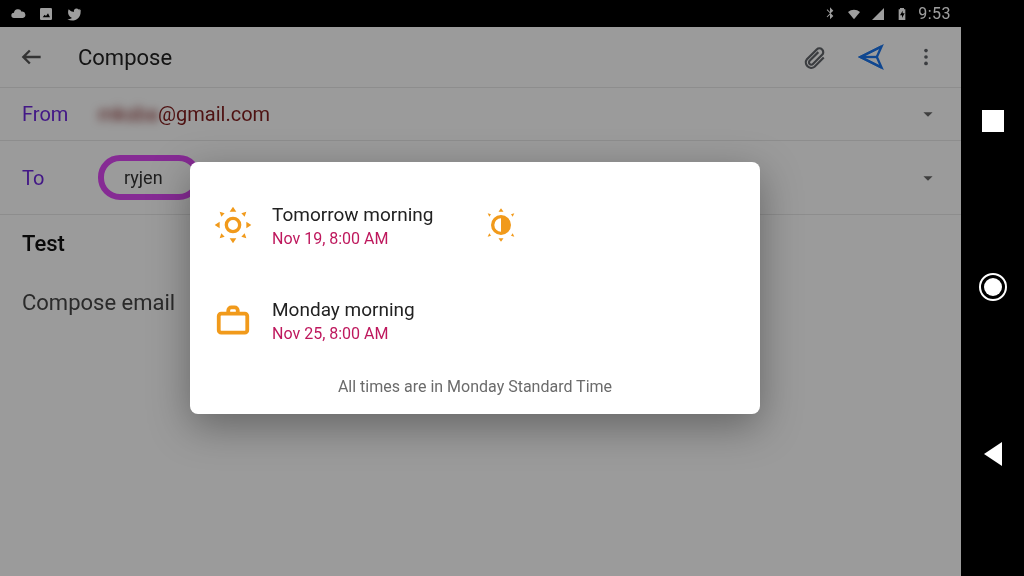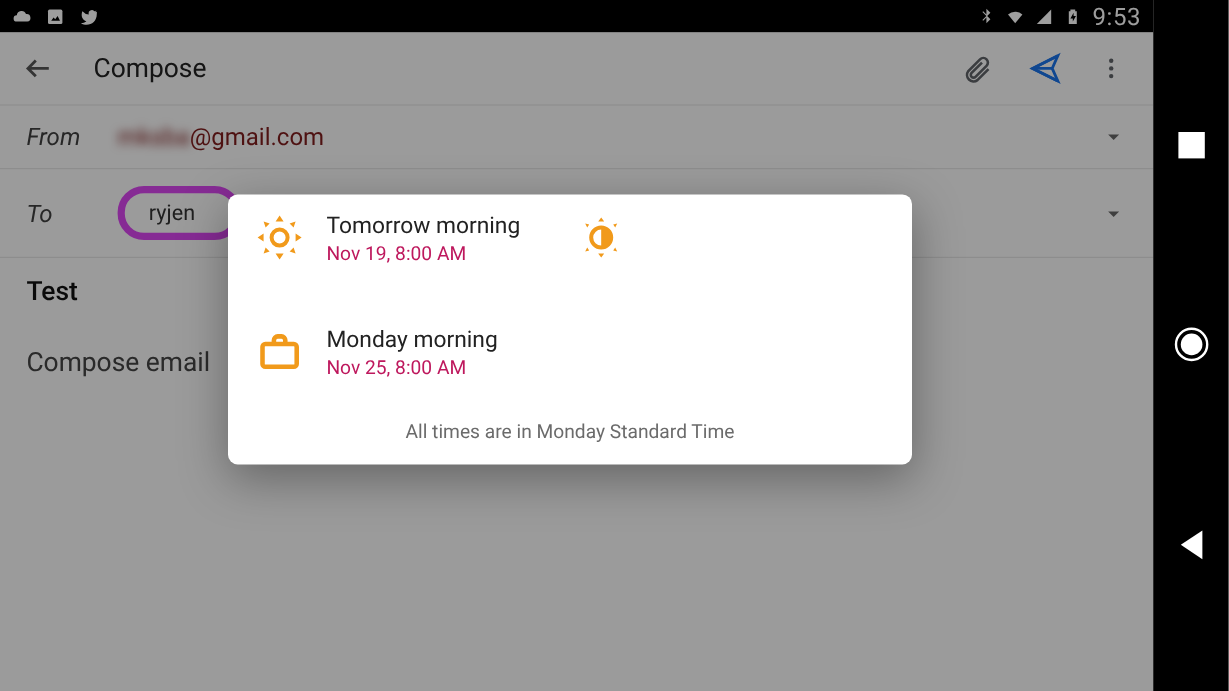--- a/index.html
+++ b/index.html
@@ -16,32 +16,32 @@
   .status-left { display: flex; gap: 12px; align-items: center; }
   .status-right { margin-left: auto; display: flex; gap: 8px; align-items: center; }
   .sb-icon { width: 16px; height: 16px; }
 
   .appbar { height: 60px; display: flex; align-items: center; padding: 0 18px; background: #fafafa; }
   .appbar .back { width: 28px; display:flex; align-items:center; justify-content:center; }
   .appbar .title { margin-left: 32px; font-size: 22px; color: #222; flex: 1; }
   .appbar .actions { display: flex; gap: 30px; align-items: center; margin-right: 6px; }
 
   .field-row { padding: 14px 22px; border-bottom: 1px solid #e4e4e4; display: flex; align-items: center; font-size: 20px; color: #5e5e5e; }
-  .field-label { width: 76px; color: #404040; font-style: italic; }
+  .field-label { width: 76px; color: #6d28d9; }
   .field-value { color: #7f1d1d; }
   .chip { border: 6px solid #d946ef; border-radius: 22px; padding: 6px 32px 6px 20px; font-size: 18px; color: #333; }
   .chev { margin-left: auto; }
 
   .subject { padding: 16px 22px; font-size: 22px; color: #111; font-weight: 500; }
   .body { padding: 18px 22px; font-size: 22px; color: #444; }
   .blur { filter: blur(4px); display:inline-block; }
 
   .scrim { position: absolute; inset: 0; background: rgba(0,0,0,0.38); }
 
-  .dialog { position: absolute; left: 190px; top: 162px; width: 570px; background: #fff; border-radius: 8px; box-shadow: 0 12px 40px rgba(0,0,0,0.35); padding: 14px 22px 18px 22px; }
+  .dialog { position: absolute; left: 190px; top: 162px; width: 570px; background: #fff; border-radius: 8px; box-shadow: 0 12px 40px rgba(0,0,0,0.35); padding: 41px 22px 18px 22px; }
   .grid { display: grid; grid-template-columns: 1fr 1fr; row-gap: 50px; column-gap: 10px; }
   .opt { display: flex; align-items: center; gap: 18px; cursor: pointer; }
   .opt-icon { width: 42px; height: 42px; flex: 0 0 42px; display:flex; align-items:center; justify-content:center; }
   .opt-text .t1 { font-size: 19px; color: #222; line-height: 1.25; }
   .opt-text .t2 { font-size: 16px; color: #be185d; margin-top: 2px; }
   .footer { text-align: center; font-size: 16px; color: #6b6b6b; margin-top: 34px; }
   svg { display:block; }
 </style>
 </head>
 <body>
@@ -83,21 +83,21 @@
           <svg class="sb-icon" viewBox="0 0 24 24" fill="#fff">
               <path d="M3 21L21 3v18H3z"></path>
             </svg>
         </span>
         <span>
           <svg class="sb-icon" viewBox="0 0 24 24" fill="#fff">
               <path d="M15 3H9v2H7v16h10V5h-2V3z"></path>
               <path fill="#000" d="M13 7l-4 7h3v4l4-7h-3z"></path>
             </svg>
         </span>
-        <span style="font-size:20px; letter-spacing:0.5px;text-align:right;">9:53</span>
+        <span style="font-size:16px; letter-spacing:0.5px;text-align:right;">9:53</span>
       </div>
     </div>
 
     <div class="appbar">
       <span class="back">
         <svg width="26" height="26" viewBox="0 0 24 24" fill="none" stroke="#555" stroke-width="2.2">
             <path d="M20 12H4M10 6l-6 6 6 6"></path>
           </svg>
       </span>
       <div class="title">Compose</div>

